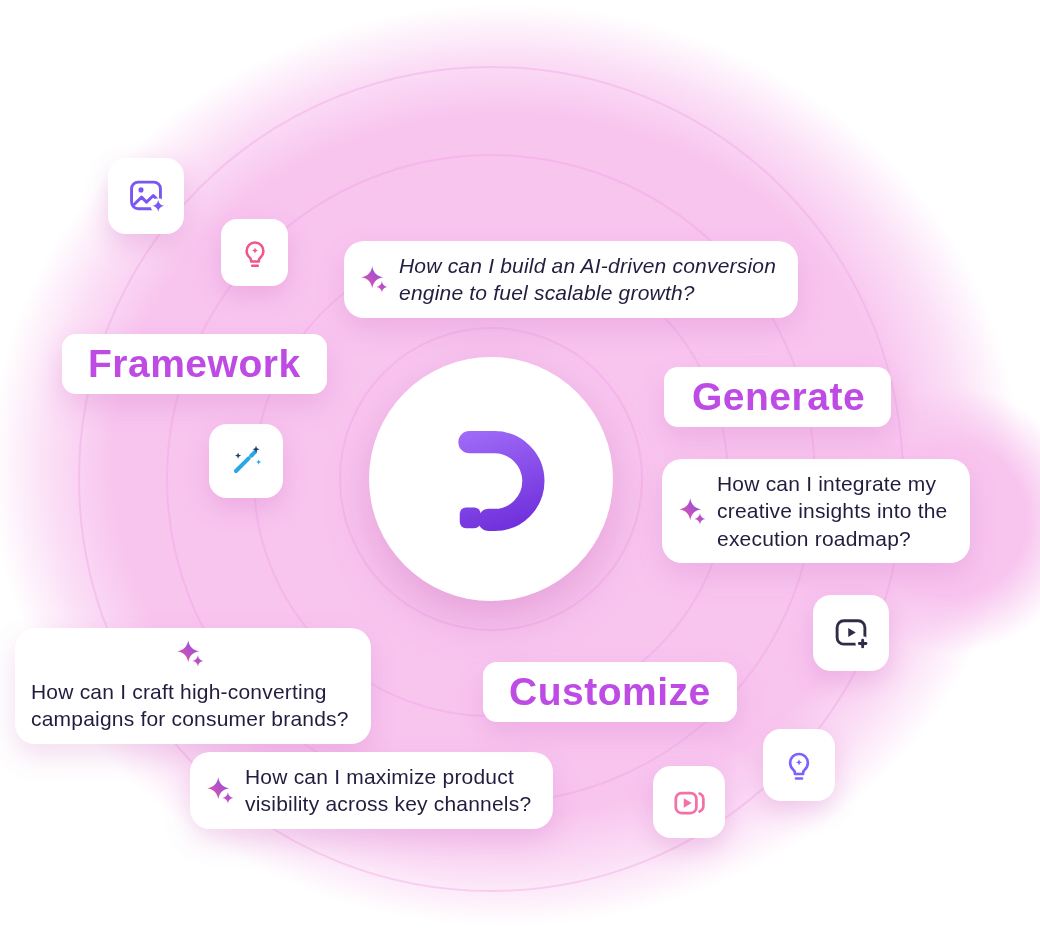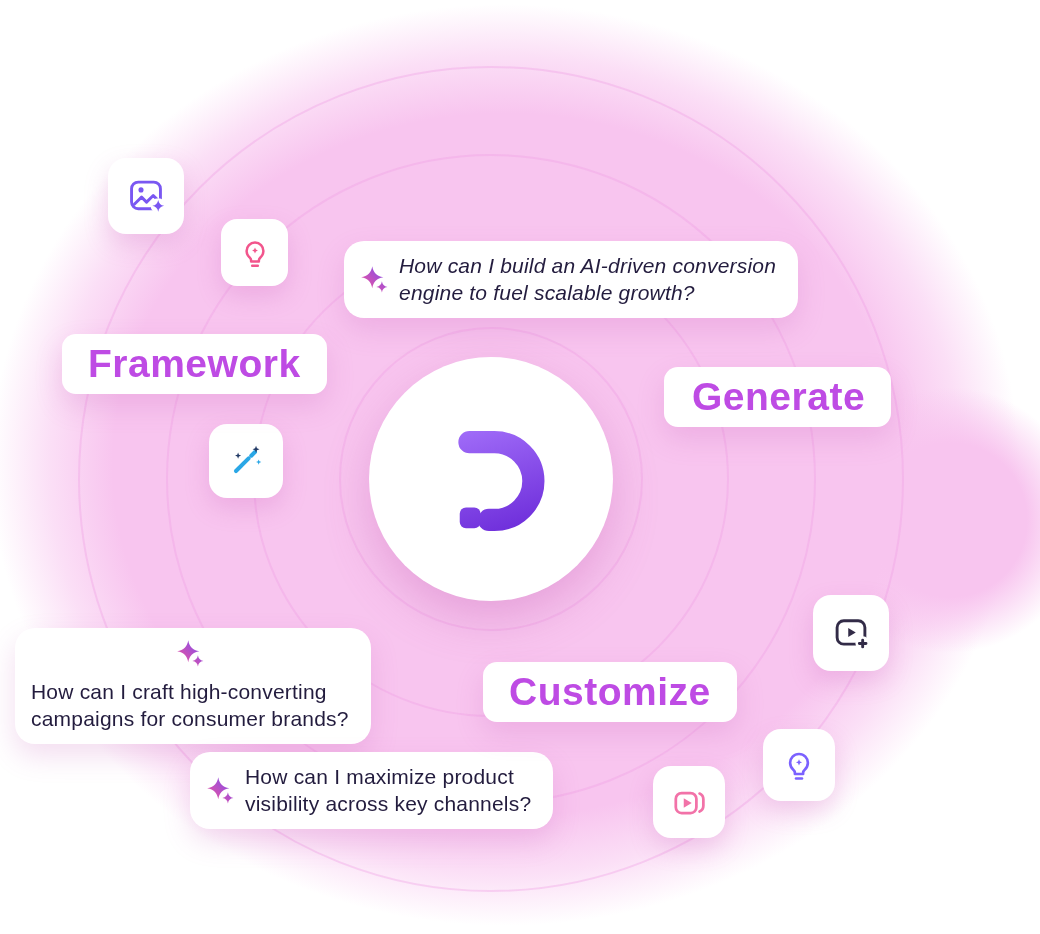--- a/index.html
+++ b/index.html
@@ -159,20 +159,28 @@
 
 
   <div class="bubble b2">
     <svg class="spark" width="28" height="28" viewBox="0 0 24 24">
         <use href="#sparkle"></use>
       </svg>
     <span class="txt">How can I build an AI-driven conversion
 engine to fuel scalable growth?</span>
   </div>
 
+  <div class="bubble b3">
+    <svg class="spark" width="28" height="28" viewBox="0 0 24 24">
+        <use href="#sparkle"></use>
+      </svg>
+    <span class="txt">How can I integrate my
+creative insights into the
+execution roadmap?</span>
+  </div>
 
   <div class="bubble b4">
     <svg class="spark" width="28" height="28" viewBox="0 0 24 24">
         <use href="#sparkle"></use>
       </svg>
     <span class="txt">How can I craft high-converting
 campaigns for consumer brands?</span>
   </div>
 
   <div class="bubble b5">

